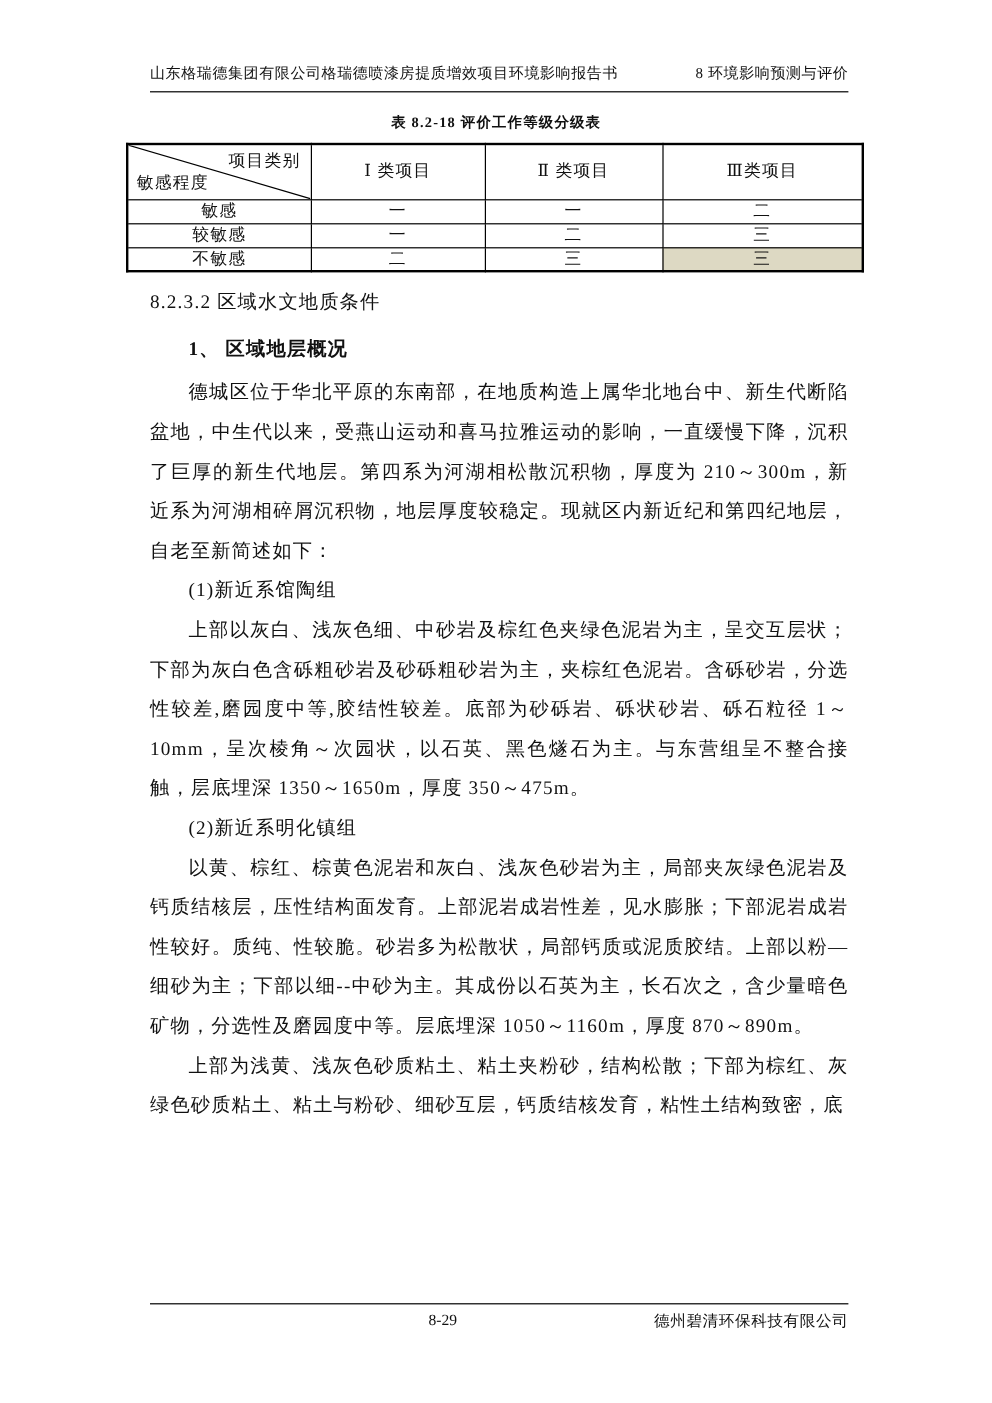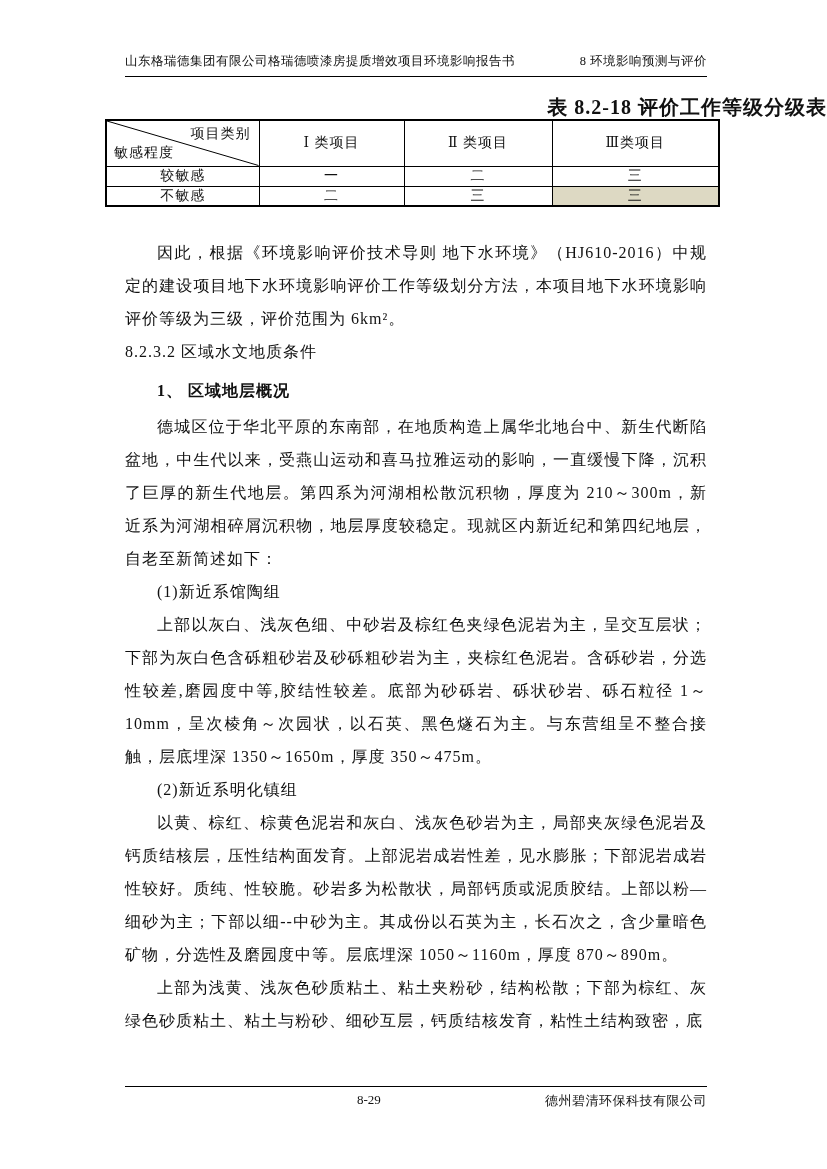--- a/index.html
+++ b/index.html
@@ -22,22 +22,22 @@
     padding-bottom: 6px;
     border-bottom: 1.5px solid #000;
     letter-spacing: 0.5px;
     white-space: nowrap;
   }
 
   
   .table-title {
     position: absolute;
     top: 94px; left: 0; width: 100%;
-    text-align: right;
-    font-size: 20px;
+    text-align: center;
+    font-size: 12px;
     font-weight: bold;
     letter-spacing: 1px;
   }
 
   
   table.grade-table {
     position: absolute;
     top: 119px; left: 105px;
     border-collapse: collapse;
     table-layout: fixed;
@@ -102,36 +102,41 @@
           <line x1="0" y1="0" x2="100" y2="100" stroke="#000" stroke-width="1" vector-effect="non-scaling-stroke"></line>
         </svg>
         <span class="corner-tr">项目类别</span>
         <span class="corner-bl">敏感程度</span>
       </td>
       <td style="width:145px">Ⅰ 类项目</td>
       <td style="width:148px">Ⅱ 类项目</td>
       <td style="width:167px">Ⅲ类项目</td>
     </tr>
     <tr>
+      <td>敏感</td>
+      <td>一</td>
+      <td>一</td>
+      <td>二</td>
+    </tr>
+    <tr>
       <td>较敏感</td>
       <td>一</td>
       <td>二</td>
       <td>三</td>
     </tr>
     <tr>
       <td>不敏感</td>
       <td>二</td>
       <td>三</td>
       <td style="background: rgb(221, 217, 195);">三</td>
     </tr>
   </tbody>
     </table>
 
   <div class="content">
-    <p>因此，根据《环境影响评价技术导则 地下水环境》（HJ610-2016）中规定的建设项目地下水环境影响评价工作等级划分方法，本项目地下水环境影响评价等级为三级，评价范围为 6km²。</p>
     <div class="sec-heading">8.2.3.2 区域水文地质条件</div>
     <div class="sub-heading">1、 区域地层概况</div>
     <p>德城区位于华北平原的东南部，在地质构造上属华北地台中、新生代断陷盆地，中生代以来，受燕山运动和喜马拉雅运动的影响，一直缓慢下降，沉积了巨厚的新生代地层。第四系为河湖相松散沉积物，厚度为 210～300m，新近系为河湖相碎屑沉积物，地层厚度较稳定。现就区内新近纪和第四纪地层，自老至新简述如下：</p>
     <p>(1)新近系馆陶组</p>
     <p>上部以灰白、浅灰色细、中砂岩及棕红色夹绿色泥岩为主，呈交互层状；下部为灰白色含砾粗砂岩及砂砾粗砂岩为主，夹棕红色泥岩。含砾砂岩，分选性较差,磨园度中等,胶结性较差。底部为砂砾岩、砾状砂岩、砾石粒径 1～10mm，呈次棱角～次园状，以石英、黑色燧石为主。与东营组呈不整合接触，层底埋深 1350～1650m，厚度 350～475m。</p>
     <p>(2)新近系明化镇组</p>
     <p>以黄、棕红、棕黄色泥岩和灰白、浅灰色砂岩为主，局部夹灰绿色泥岩及钙质结核层，压性结构面发育。上部泥岩成岩性差，见水膨胀；下部泥岩成岩性较好。质纯、性较脆。砂岩多为松散状，局部钙质或泥质胶结。上部以粉—细砂为主；下部以细--中砂为主。其成份以石英为主，长石次之，含少量暗色矿物，分选性及磨园度中等。层底埋深 1050～1160m，厚度 870～890m。</p>
     <p>上部为浅黄、浅灰色砂质粘土、粘土夹粉砂，结构松散；下部为棕红、灰绿色砂质粘土、粘土与粉砂、细砂互层，钙质结核发育，粘性土结构致密，底</p>
   </div>
 

